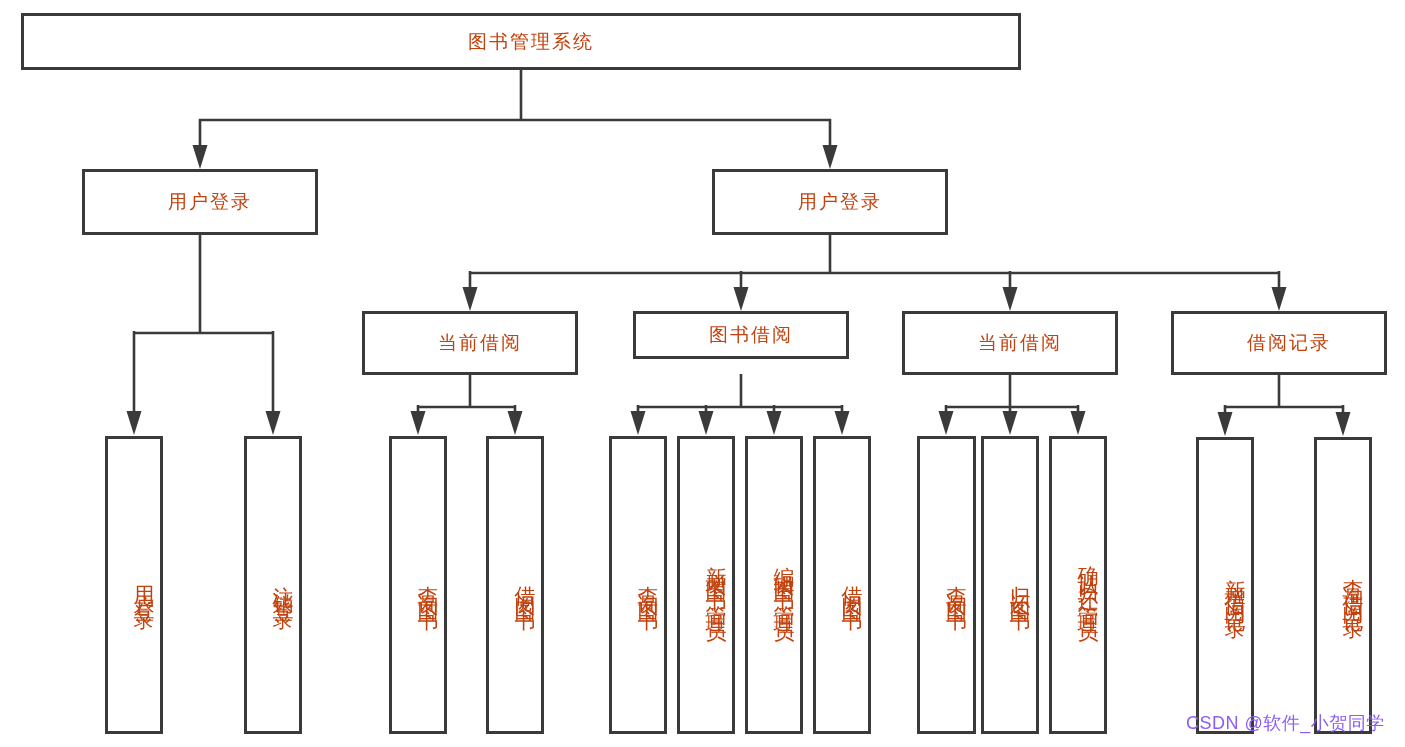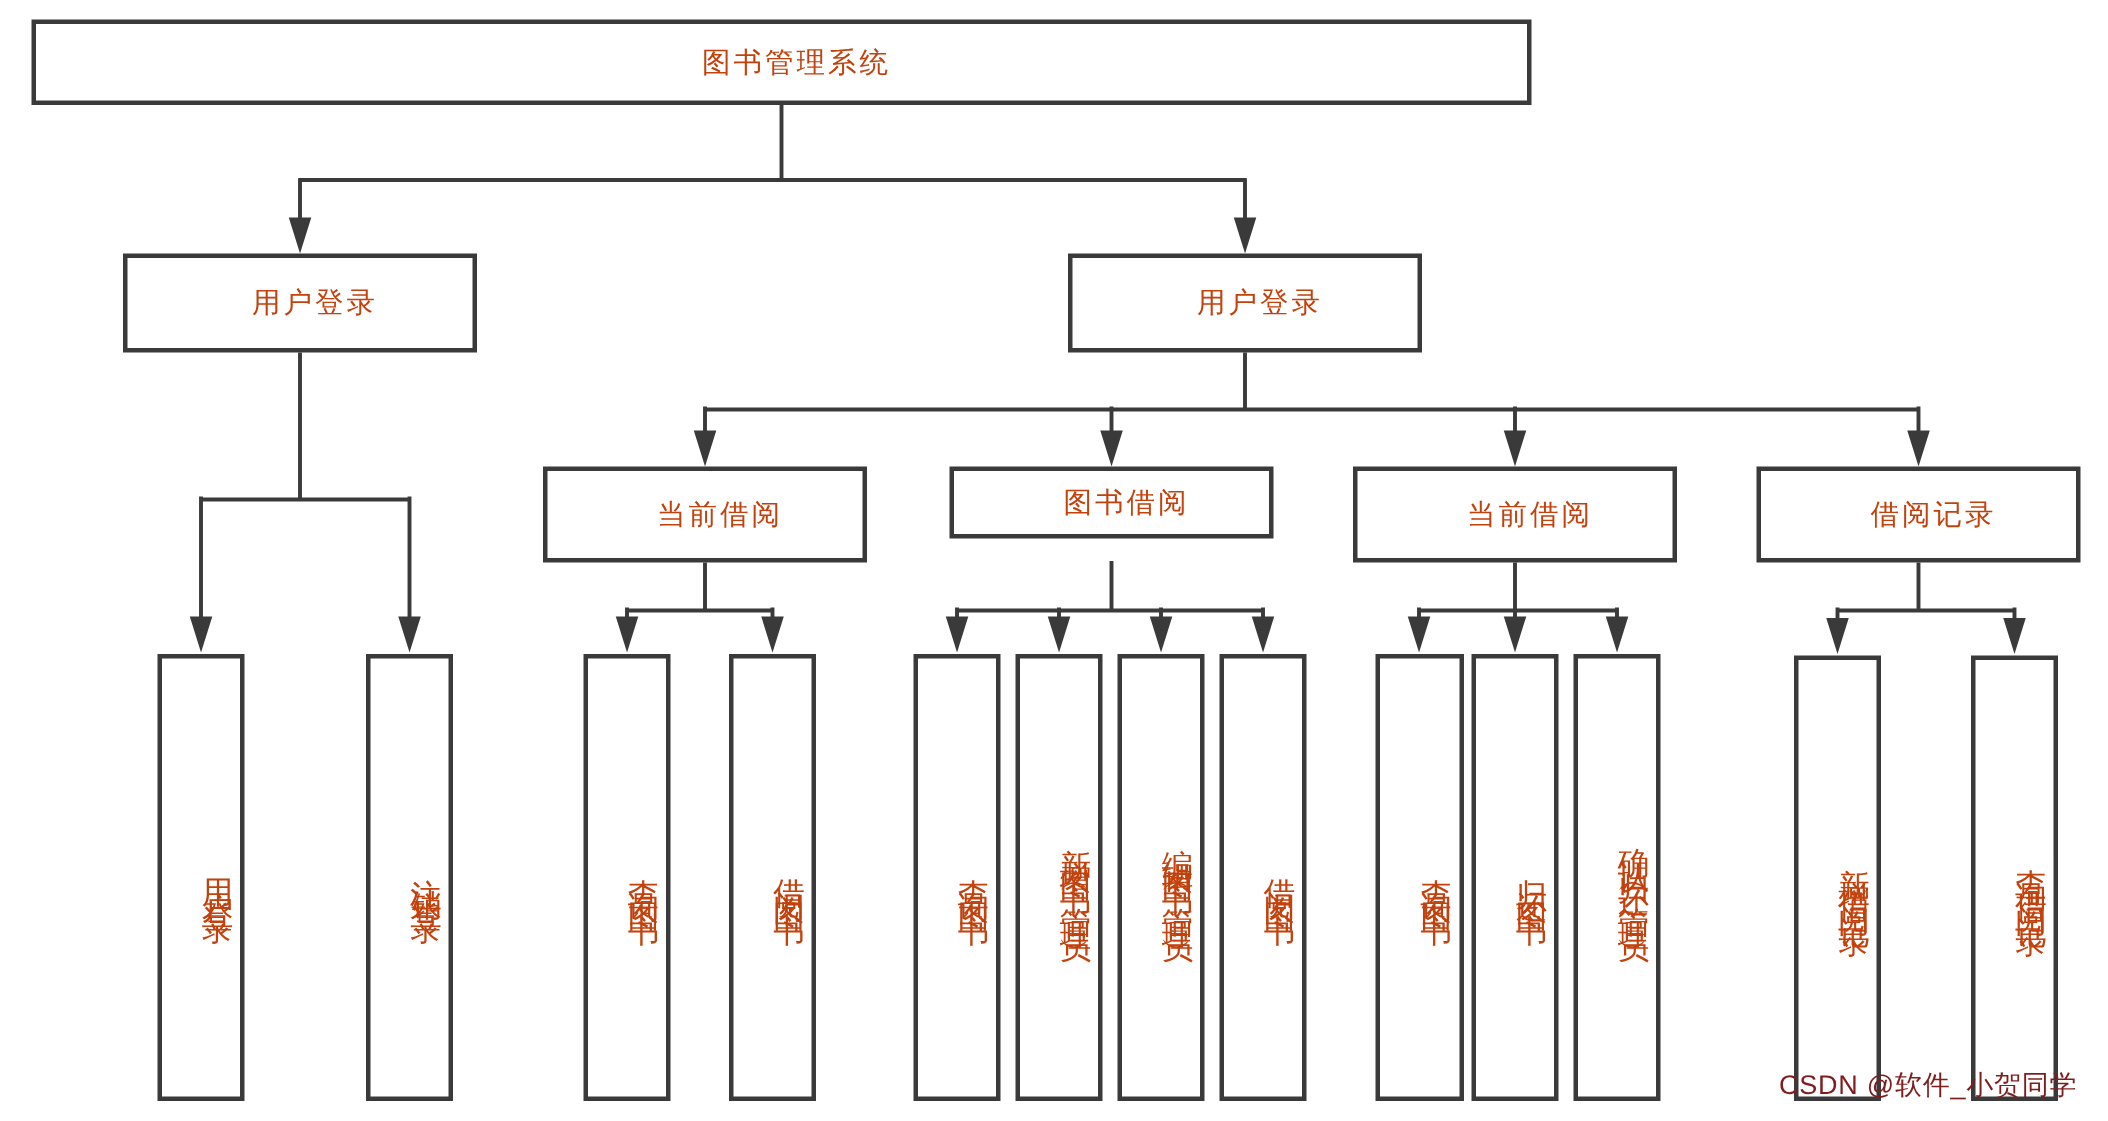--- a/index.html
+++ b/index.html
@@ -16,21 +16,21 @@
   }
   .hbox{font-size:19px;letter-spacing:2px;font-weight:500;}
   .root{font-size:19px;letter-spacing:2px;font-weight:500;}
   .vbox span{
     writing-mode:vertical-rl;text-orientation:mixed;
     font-size:21px;letter-spacing:8px;line-height:1.05;font-weight:500;
     white-space:nowrap;
   }
   .watermark{
     position:absolute;left:1186px;top:711px;
-    font-size:18px;color:#7f1d1d;letter-spacing:0.5px;white-space:nowrap;
+    font-size:18px;color:#8b5cf6;letter-spacing:0.5px;white-space:nowrap;
   }
 </style>
 </head>
 <body>
 
 <div class="canvas">
 
   <svg class="lines" width="1405" height="747" viewBox="0 0 1405 747">
     <g stroke="#3a3a3a" stroke-width="2.6" fill="none">
 

